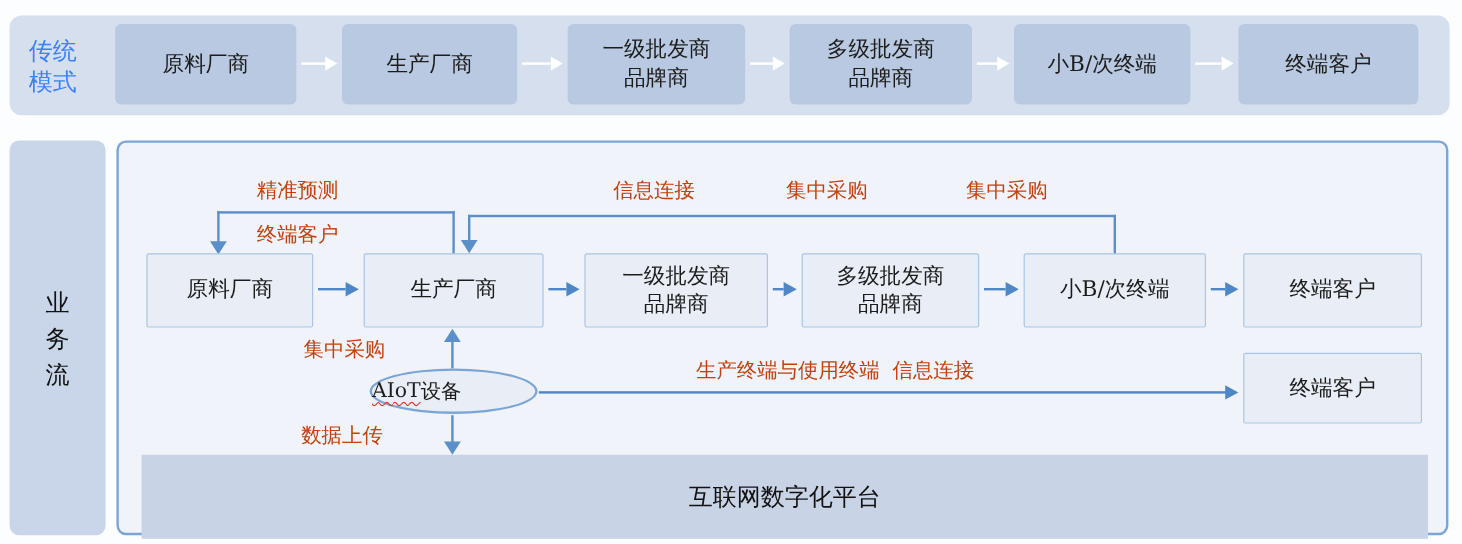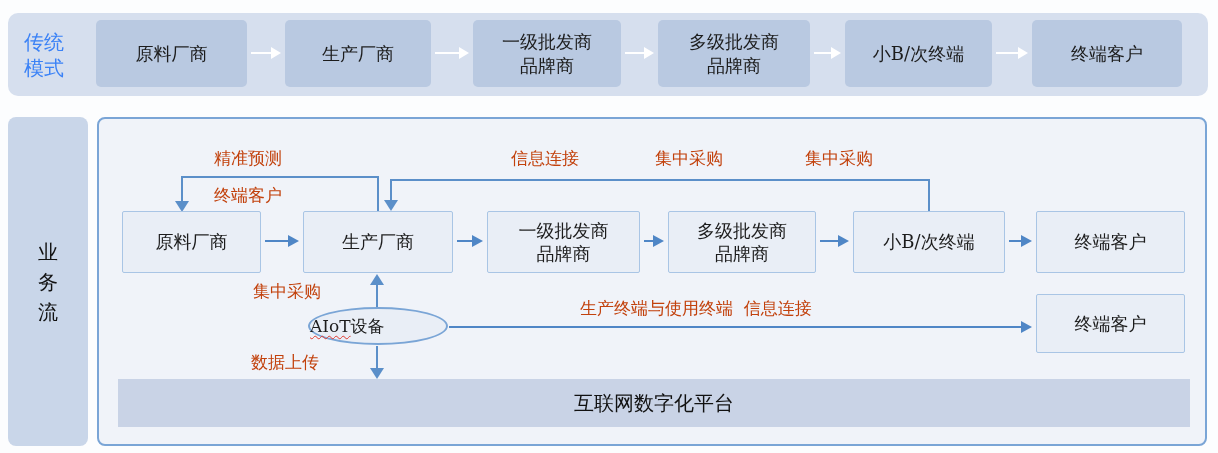--- a/index.html
+++ b/index.html
@@ -44,21 +44,21 @@
                border-right:7px solid transparent; border-bottom:11px solid #5b8fc9; }
   .head-right{ position:absolute; width:0; height:0; border-top:6px solid transparent;
                border-bottom:6px solid transparent; border-left:11px solid #4f86c6; }
   .flabel { position:absolute; font-size:17px; color:#c2410c; white-space:pre; }
   .ellipse { position:absolute; left:308px; top:307px; width:140px; height:38px;
              background:#e9eef6; border:2px solid #7aa5d6; border-radius:50%;
              box-sizing:border-box; display:flex; align-items:center; justify-content:flex-start;
              font-size:17px; }
   .squiggle { text-decoration:underline; text-decoration-style:wavy; text-decoration-color:#e03a2f;
               text-underline-offset:3px; text-decoration-thickness:1px; }
-  .platform { position:absolute; left:118px; top:379px; width:1072px; height:48px;
+  .platform { position:absolute; left:118px; top:379px; width:1072px; height:70px;
               background:#c9d3e6; display:flex; align-items:center; justify-content:center;
               font-size:20px; color:#111; }
 </style>
 </head>
 <body>
 
 <div class="canvas">
 
   <div class="topstrip"></div>
   <div class="trad-label">传统

